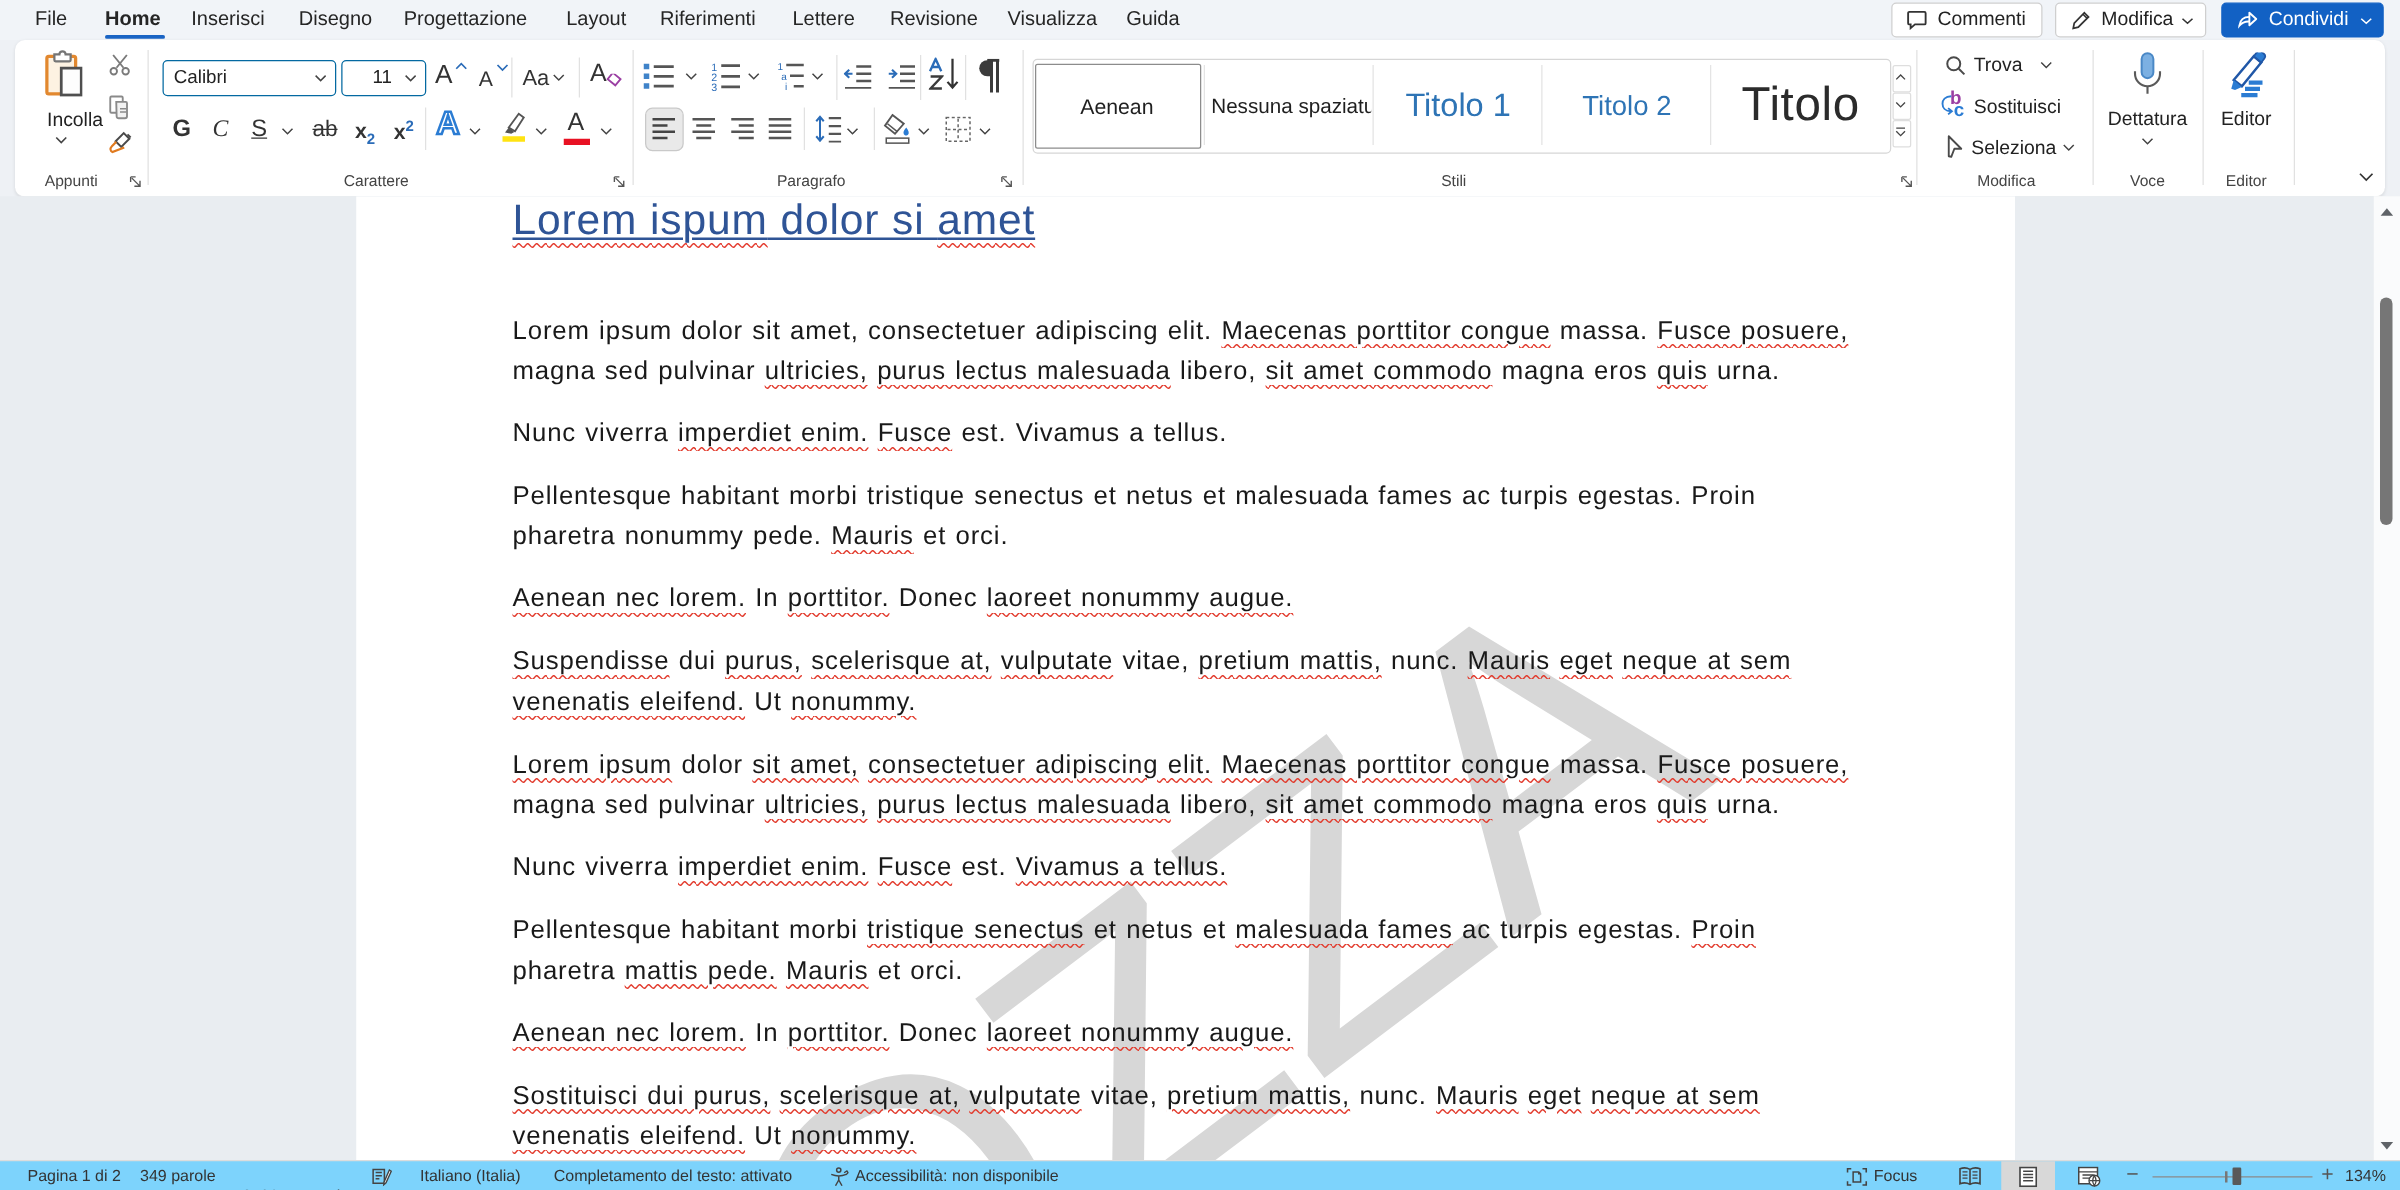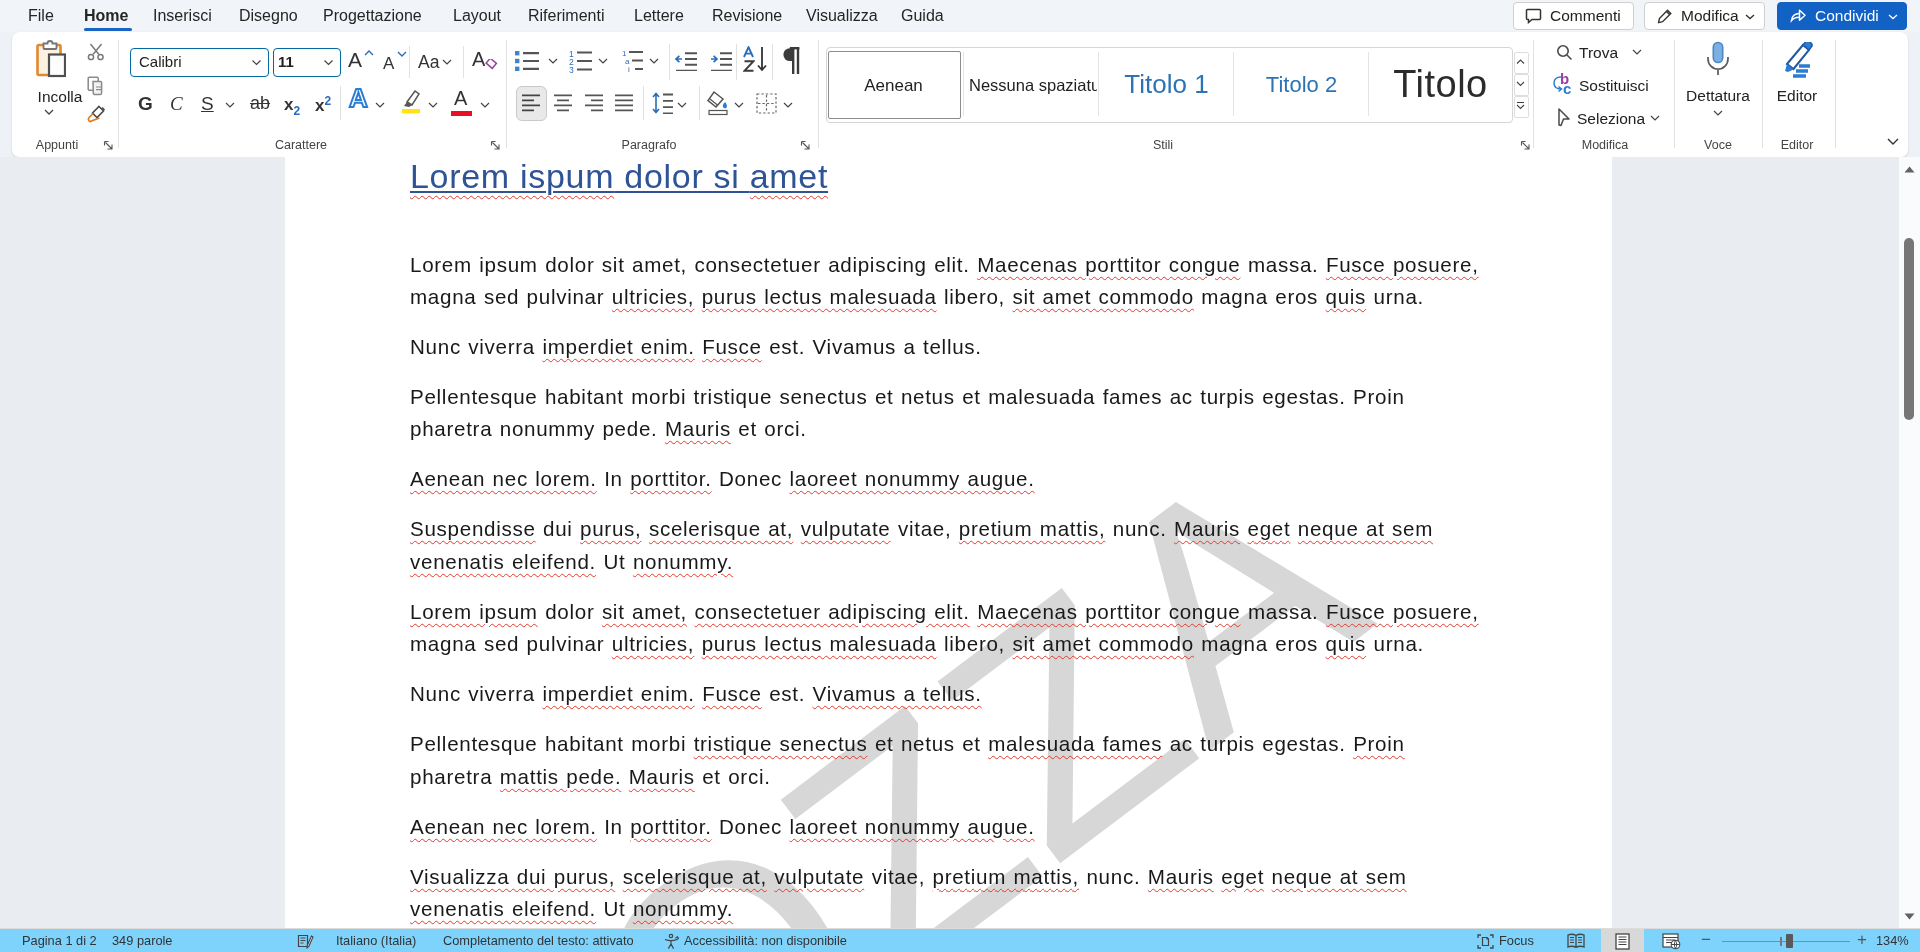--- a/index.html
+++ b/index.html
@@ -134,21 +134,21 @@
     <path d="M16 3.5l2.5 2.5" stroke="#4a4a4a" stroke-width="1.6"></path>
   </svg>
 
   <div class="combo" style="left:118px;top:16px;width:137px;height:27px;">
       <span style="position:absolute;left:8px;top:4px;">Calibri</span>
     <svg style="position:absolute;right:6px;top:10px;" width="11" height="7" viewBox="0 0 11 7">
         <path d="M1.5 1.5l4 4 4-4" stroke="#444" stroke-width="1.2" fill="none"></path>
       </svg>
     </div>
   <div class="combo" style="left:261px;top:16px;width:66px;height:27px;">
-      <span style="position:absolute;left:4px;top:4px;font-weight:bold;">11</span>
+      <span style="position:absolute;left:24px;top:4px;">11</span>
     <svg style="position:absolute;right:6px;top:10px;" width="11" height="7" viewBox="0 0 11 7">
         <path d="M1.5 1.5l4 4 4-4" stroke="#444" stroke-width="1.2" fill="none"></path>
       </svg>
     </div>
   <div class="rbtxt" style="left:336px;top:18px;font-size:21px;color:#333;">A</div>
   <svg class="ic" style="left:352px;top:17px;" width="10" height="7" viewBox="0 0 10 7">
       <path d="M1 6l4-4 4 4" stroke="#2b6cb8" stroke-width="1.4" fill="none"></path>
     </svg>
   <div class="rbtxt" style="left:371px;top:22px;font-size:17px;color:#333;">A</div>
   <svg class="ic" style="left:385px;top:19px;" width="10" height="7" viewBox="0 0 10 7">
@@ -362,21 +362,21 @@
       <h1 id="title"><span class="sp">Lorem ispum</span> dolor si <span class="sp">amet</span></h1>
       <p class="b" style="margin-top:50.5px;">Lorem ipsum dolor sit amet, consectetuer adipiscing elit. <span class="sp">Maecenas porttitor congue</span> massa. <span class="sp">Fusce posuere,</span><br>magna sed pulvinar <span class="sp">ultricies,</span> <span class="sp">purus lectus malesuada</span> libero, <span class="sp">sit amet commodo</span> magna eros <span class="sp">quis</span> urna.</p>
       <p class="b">Nunc viverra <span class="sp">imperdiet enim.</span> <span class="sp">Fusce</span> est. Vivamus a tellus.</p>
       <p class="b">Pellentesque habitant morbi tristique senectus et netus et malesuada fames ac turpis egestas. Proin<br>pharetra nonummy pede. <span class="sp">Mauris</span> et orci.</p>
       <p class="b"><span class="sp">Aenean nec lorem.</span> In <span class="sp">porttitor.</span> Donec <span class="sp">laoreet nonummy augue.</span></p>
       <p class="b"><span class="sp">Suspendisse</span> dui <span class="sp">purus,</span> <span class="sp">scelerisque at,</span> <span class="sp">vulputate</span> vitae, <span class="sp">pretium mattis,</span> nunc. <span class="sp">Mauris</span> <span class="sp">eget</span> <span class="sp">neque at sem</span><br><span class="sp">venenatis eleifend.</span> Ut <span class="sp">nonummy.</span></p>
       <p class="b"><span class="sp">Lorem ipsum</span> dolor <span class="sp">sit amet,</span> <span class="sp">consectetuer adipiscing elit.</span> <span class="sp">Maecenas porttitor congue</span> massa. <span class="sp">Fusce posuere,</span><br>magna sed pulvinar <span class="sp">ultricies,</span> <span class="sp">purus lectus malesuada</span> libero, <span class="sp">sit amet commodo</span> magna eros <span class="sp">quis</span> urna.</p>
       <p class="b">Nunc viverra <span class="sp">imperdiet enim.</span> <span class="sp">Fusce</span> est. <span class="sp">Vivamus a tellus.</span></p>
       <p class="b">Pellentesque habitant morbi <span class="sp">tristique senectus</span> et netus et <span class="sp">malesuada fames</span> ac turpis egestas. <span class="sp">Proin</span><br>pharetra <span class="sp">mattis pede.</span> <span class="sp">Mauris</span> et orci.</p>
       <p class="b"><span class="sp">Aenean nec lorem.</span> In <span class="sp">porttitor.</span> Donec <span class="sp">laoreet nonummy augue.</span></p>
-      <p class="b"><span class="sp">Visualizza dui purus,</span> <span class="sp">scelerisque at,</span> <span class="sp">vulputate</span> vitae, <span class="sp">pretium mattis,</span> nunc. <span class="sp">Mauris</span> <span class="sp">eget</span> <span class="sp">neque at sem</span><br><span class="sp">venenatis eleifend.</span> Ut <span class="sp">nonummy.</span></p>
+      <p class="b"><span class="sp">Sostituisci dui purus,</span> <span class="sp">scelerisque at,</span> <span class="sp">vulputate</span> vitae, <span class="sp">pretium mattis,</span> nunc. <span class="sp">Mauris</span> <span class="sp">eget</span> <span class="sp">neque at sem</span><br><span class="sp">venenatis eleifend.</span> Ut <span class="sp">nonummy.</span></p>
     </div>
   </div>
 </div>
 
 <div id="sbar">
   <svg class="ic" style="left:4px;top:8px;" width="13" height="9" viewBox="0 0 13 9">
       <path d="M1.5 7.5L6.5 1.5 11.5 7.5z" fill="#5f6368"></path>
     </svg>
   <div id="sthumb"></div>
   <svg class="ic" style="left:4px;top:755px;" width="13" height="9" viewBox="0 0 13 9">

